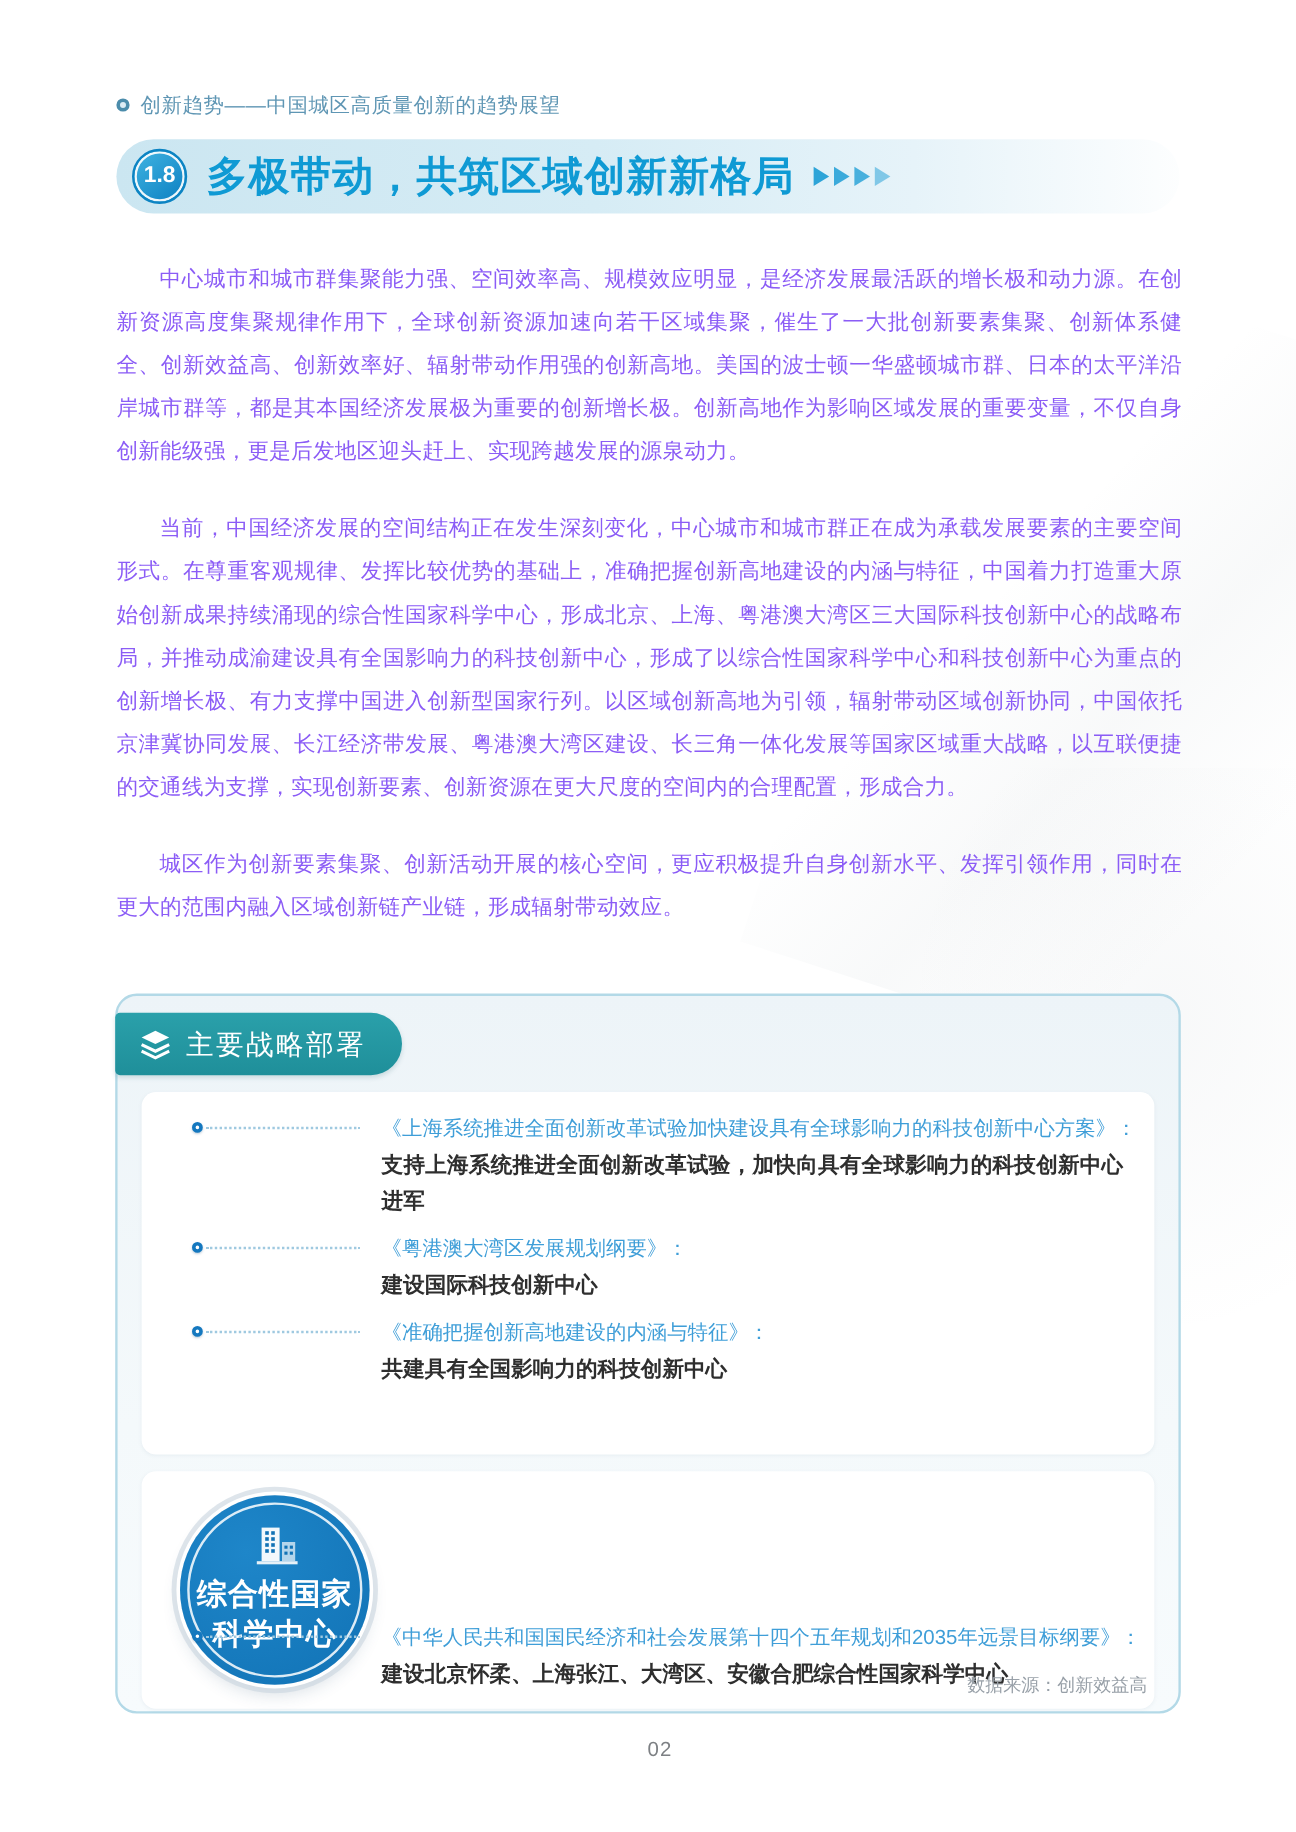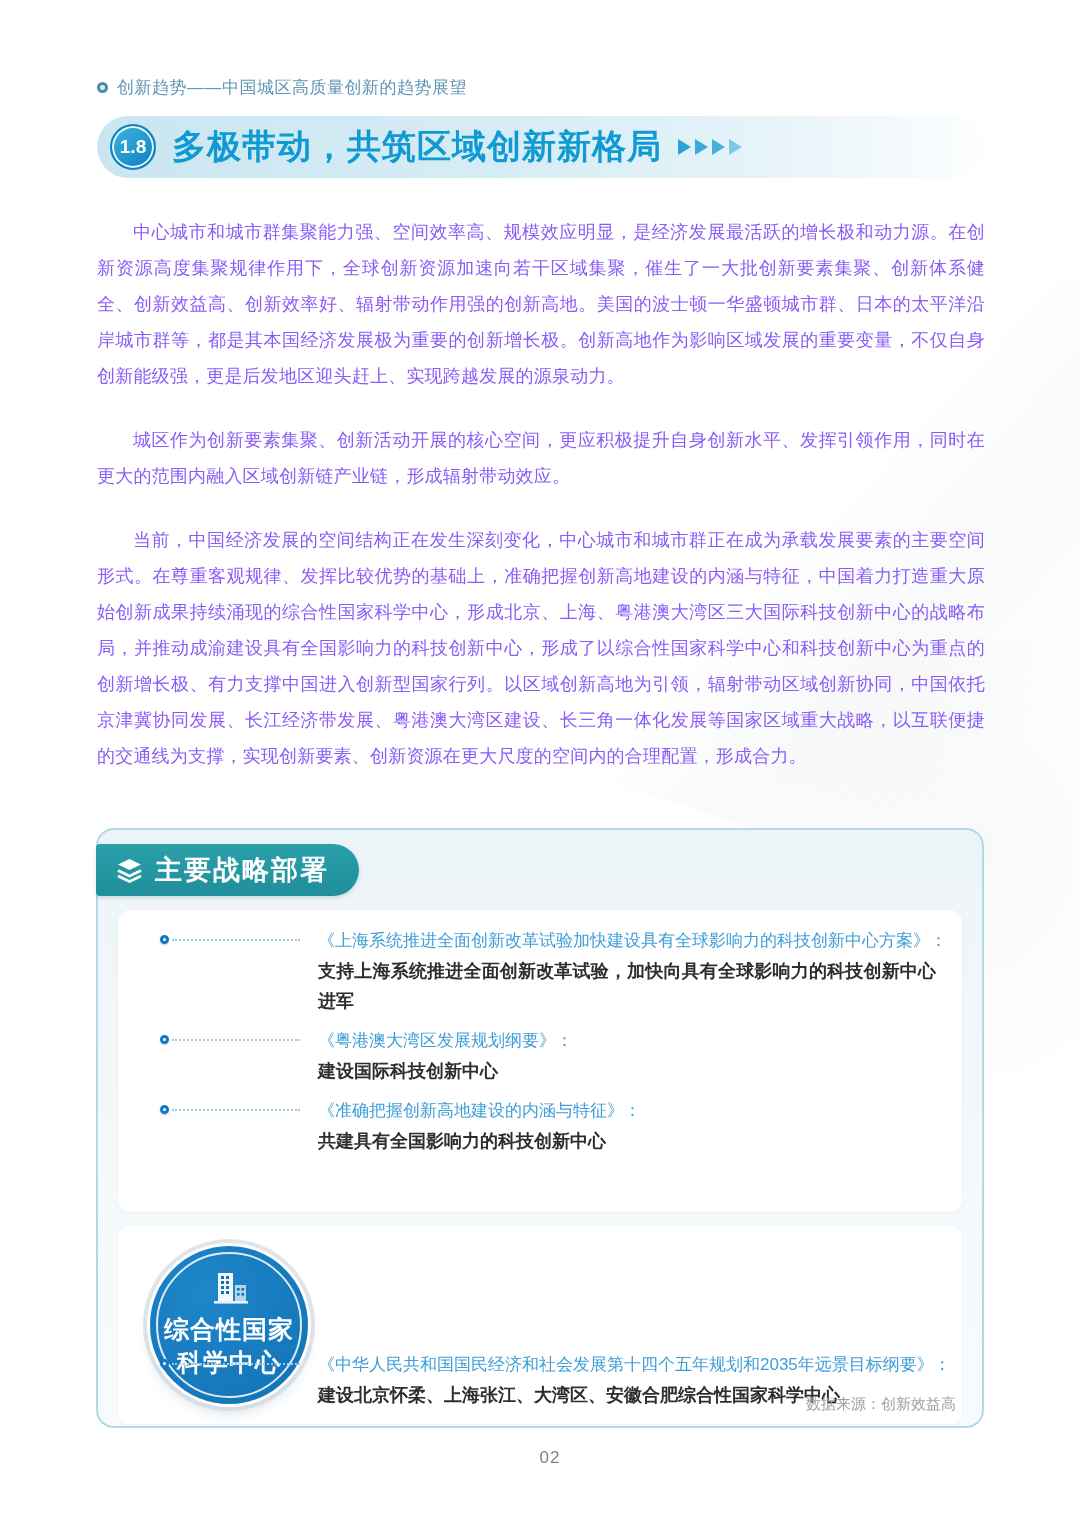--- a/index.html
+++ b/index.html
@@ -40,21 +40,21 @@
   .body-copy p { font-size:18px; line-height:36px; color:#8b5cf6; text-align:justify;
     text-indent:2em; margin-bottom:28px; letter-spacing:0.2px; }
 
   
   .card { position:absolute; left:96px; top:828px; width:888px; height:600px;
     border:2px solid #b3d9e7; border-radius:18px;
     background:linear-gradient(180deg,#edf4f8 0%, #f4f9fb 60%, #f7fbfd 100%); }
   .card-tag { position:absolute; left:-2px; top:14px; height:52px; padding:0 30px 0 20px;
     background:linear-gradient(180deg,#2aa0aa,#1f8f9a); border-radius:4px 26px 26px 4px;
     display:flex; align-items:center; gap:12px; box-shadow:0 2px 4px rgba(20,90,100,0.18); }
-  .card-tag .tag-label { color:#ffffff; font-size:27px; font-weight:bold; letter-spacing:2px; }
+  .card-tag .tag-label { color:#ffffff; font-size:23px; font-weight:normal; letter-spacing:2px; }
   .layers-svg { display:block; }
 
   .panel { position:relative; background:#ffffff; border-radius:12px; margin:0 20px;
     padding:18px 26px 14px 200px; box-shadow:0 1px 3px rgba(100,130,150,0.08); }
   .panel1 { margin-top:80px; min-height:302px; }
   .panel2 { margin-top:14px; min-height:198px; display:flex; align-items:flex-end; }
 
   .badge-circle { position:absolute; left:32px; top:50%; transform:translateY(-50%);
     width:158px; height:158px; border-radius:50%;
     background:radial-gradient(circle at 35% 30%, #1e86c9, #1172b5);
@@ -101,22 +101,22 @@
     <span class="arrows">
       <span class="arrow a1"></span>
       <span class="arrow a2"></span>
       <span class="arrow a3"></span>
       <span class="arrow a4"></span>
     </span>
   </div>
 
   <div class="body-copy">
     <p>中心城市和城市群集聚能力强、空间效率高、规模效应明显，是经济发展最活跃的增长极和动力源。在创新资源高度集聚规律作用下，全球创新资源加速向若干区域集聚，催生了一大批创新要素集聚、创新体系健全、创新效益高、创新效率好、辐射带动作用强的创新高地。美国的波士顿一华盛顿城市群、日本的太平洋沿岸城市群等，都是其本国经济发展极为重要的创新增长极。创新高地作为影响区域发展的重要变量，不仅自身创新能级强，更是后发地区迎头赶上、实现跨越发展的源泉动力。</p>
+    <p>当前，中国经济发展的空间结构正在发生深刻变化，中心城市和城市群正在成为承载发展要素的主要空间形式。在尊重客观规律、发挥比较优势的基础上，准确把握创新高地建设的内涵与特征，中国着力打造重大原始创新成果持续涌现的综合性国家科学中心，形成北京、上海、粤港澳大湾区三大国际科技创新中心的战略布局，并推动成渝建设具有全国影响力的科技创新中心，形成了以综合性国家科学中心和科技创新中心为重点的创新增长极、有力支撑中国进入创新型国家行列。以区域创新高地为引领，辐射带动区域创新协同，中国依托京津冀协同发展、长江经济带发展、粤港澳大湾区建设、长三角一体化发展等国家区域重大战略，以互联便捷的交通线为支撑，实现创新要素、创新资源在更大尺度的空间内的合理配置，形成合力。</p>
     <p>城区作为创新要素集聚、创新活动开展的核心空间，更应积极提升自身创新水平、发挥引领作用，同时在更大的范围内融入区域创新链产业链，形成辐射带动效应。</p>
-    <p>当前，中国经济发展的空间结构正在发生深刻变化，中心城市和城市群正在成为承载发展要素的主要空间形式。在尊重客观规律、发挥比较优势的基础上，准确把握创新高地建设的内涵与特征，中国着力打造重大原始创新成果持续涌现的综合性国家科学中心，形成北京、上海、粤港澳大湾区三大国际科技创新中心的战略布局，并推动成渝建设具有全国影响力的科技创新中心，形成了以综合性国家科学中心和科技创新中心为重点的创新增长极、有力支撑中国进入创新型国家行列。以区域创新高地为引领，辐射带动区域创新协同，中国依托京津冀协同发展、长江经济带发展、粤港澳大湾区建设、长三角一体化发展等国家区域重大战略，以互联便捷的交通线为支撑，实现创新要素、创新资源在更大尺度的空间内的合理配置，形成合力。</p>
   </div>
 
   <section class="card">
 
     <div class="card-tag">
       <svg class="layers-svg" width="27" height="27" viewBox="0 0 27 27">
         <path d="M13.5 2 L25 7.5 L13.5 13 L2 7.5 Z" fill="#ffffff"></path>
         <path d="M2 13.5 L13.5 19 L25 13.5" fill="none" stroke="#ffffff" stroke-width="2.6"></path>
         <path d="M2 19 L13.5 24.5 L25 19" fill="none" stroke="#ffffff" stroke-width="2.6"></path>
       </svg>

